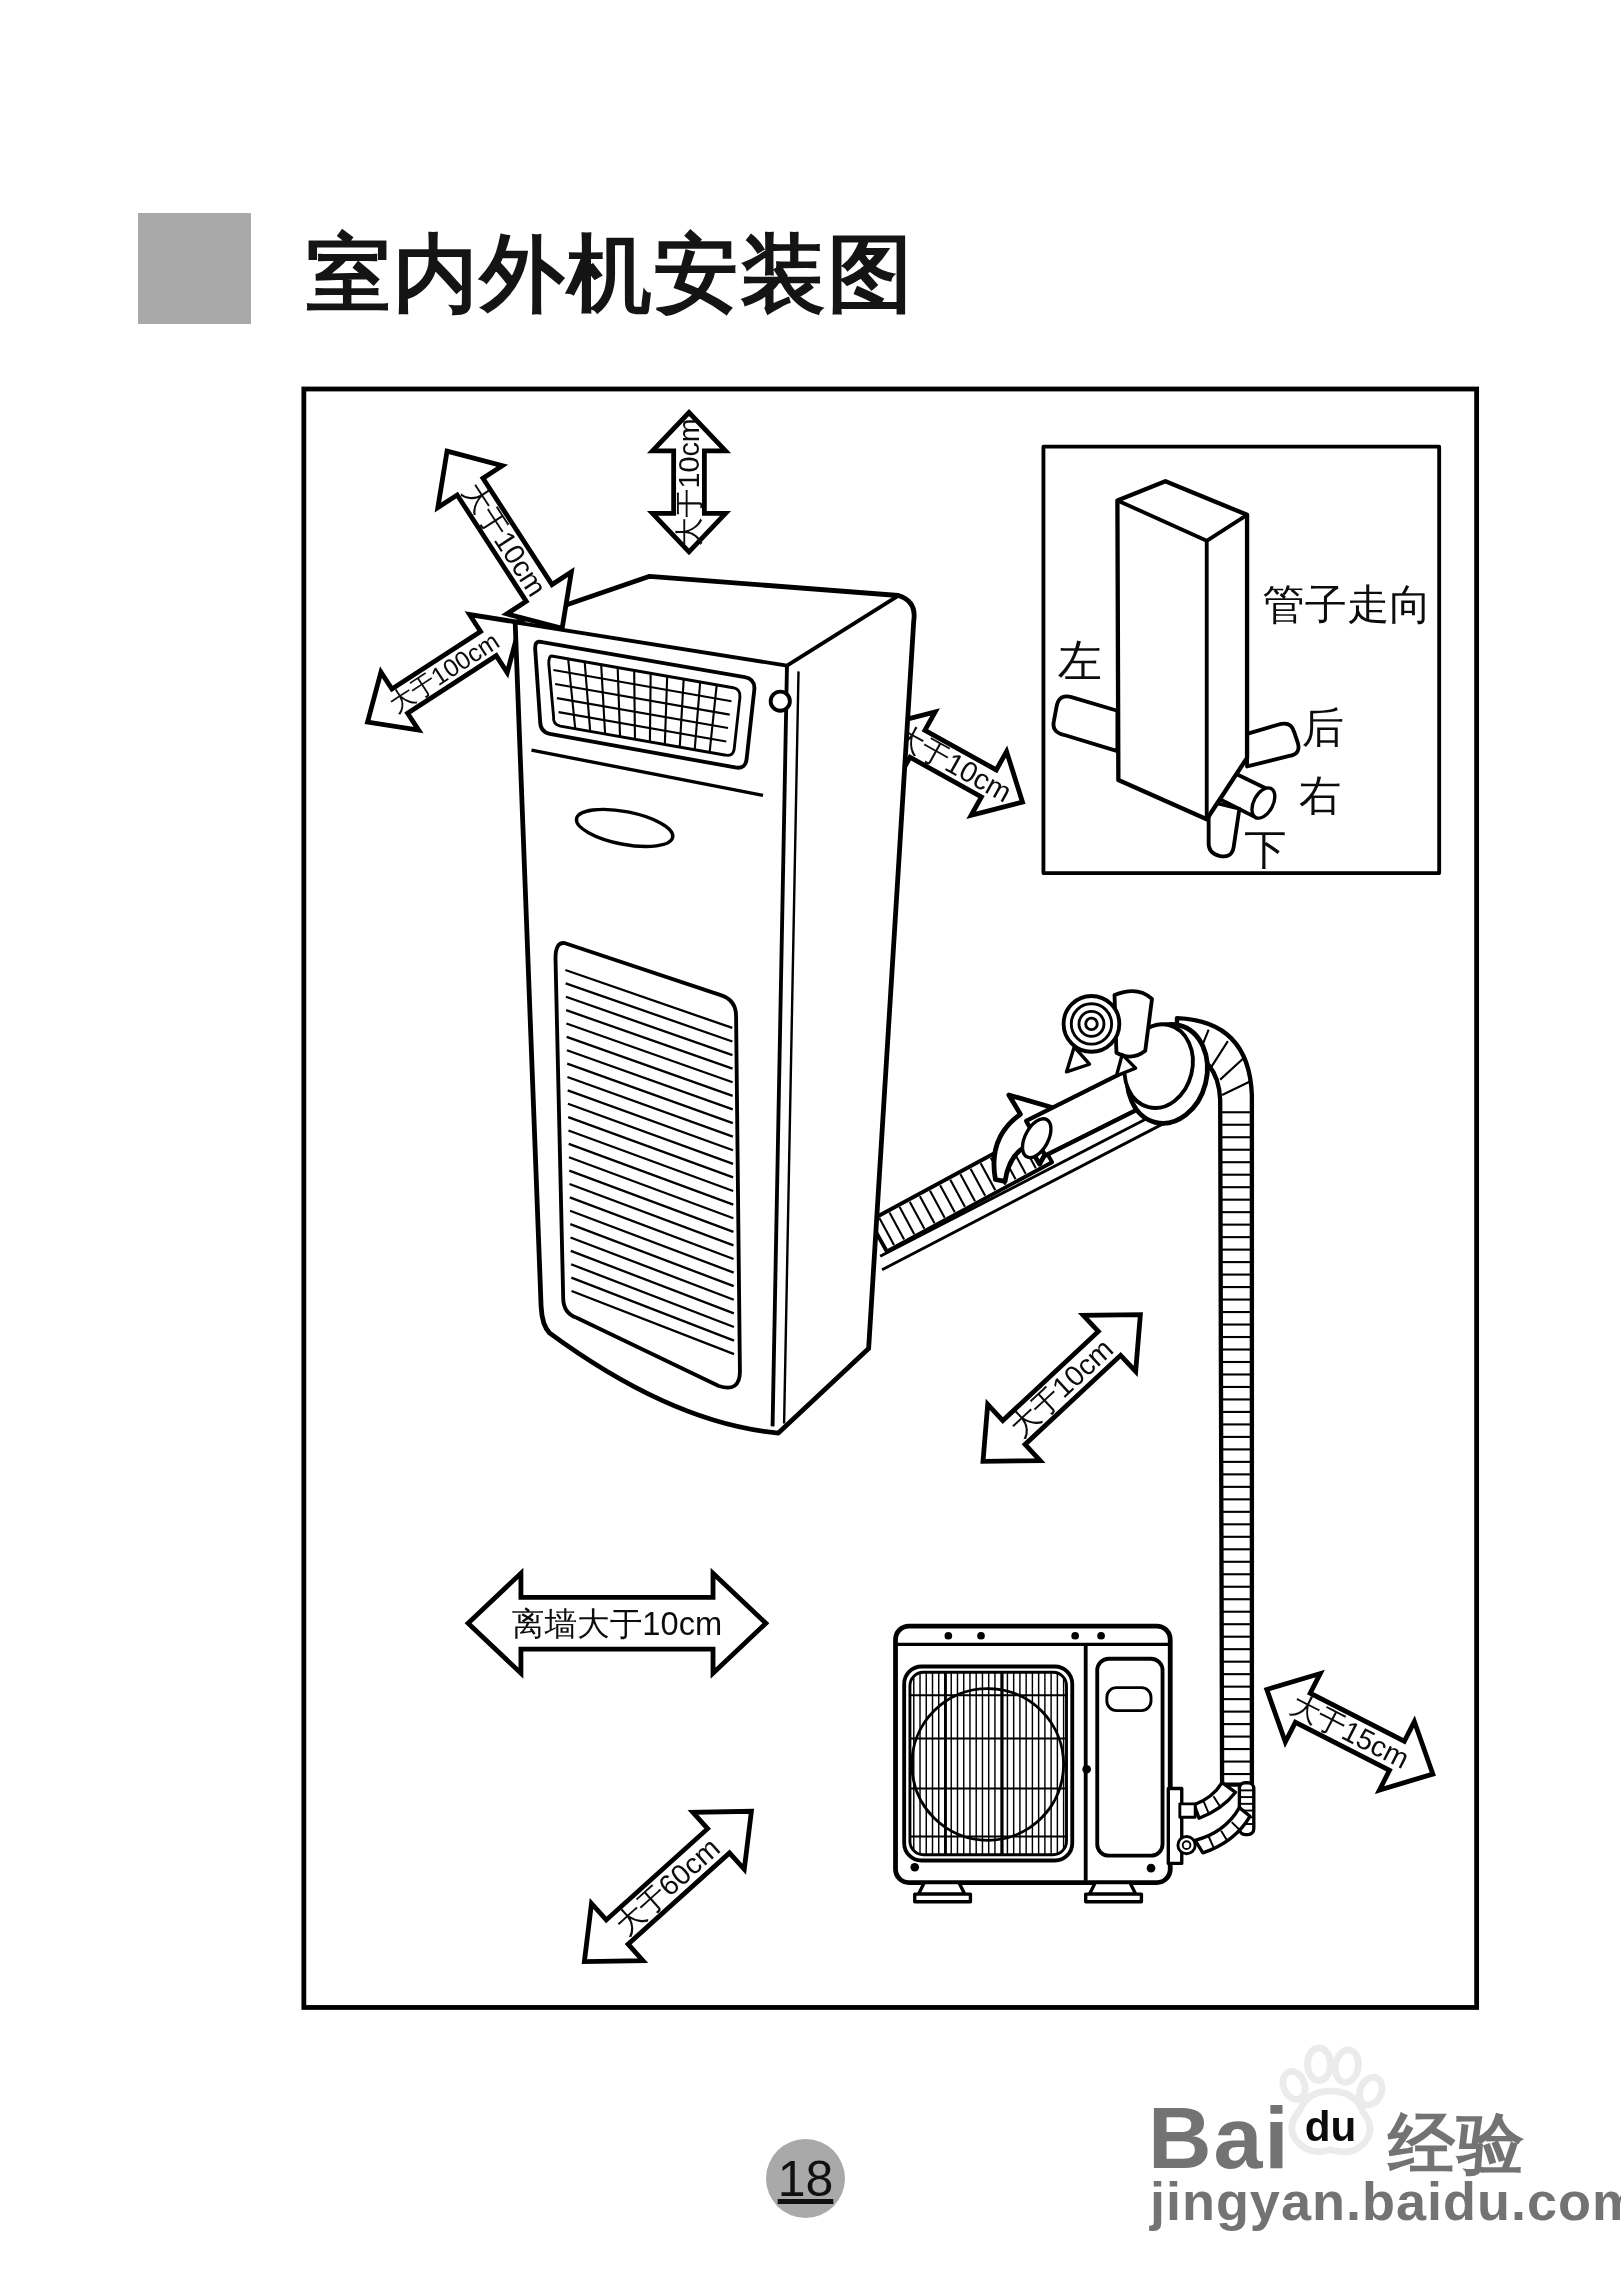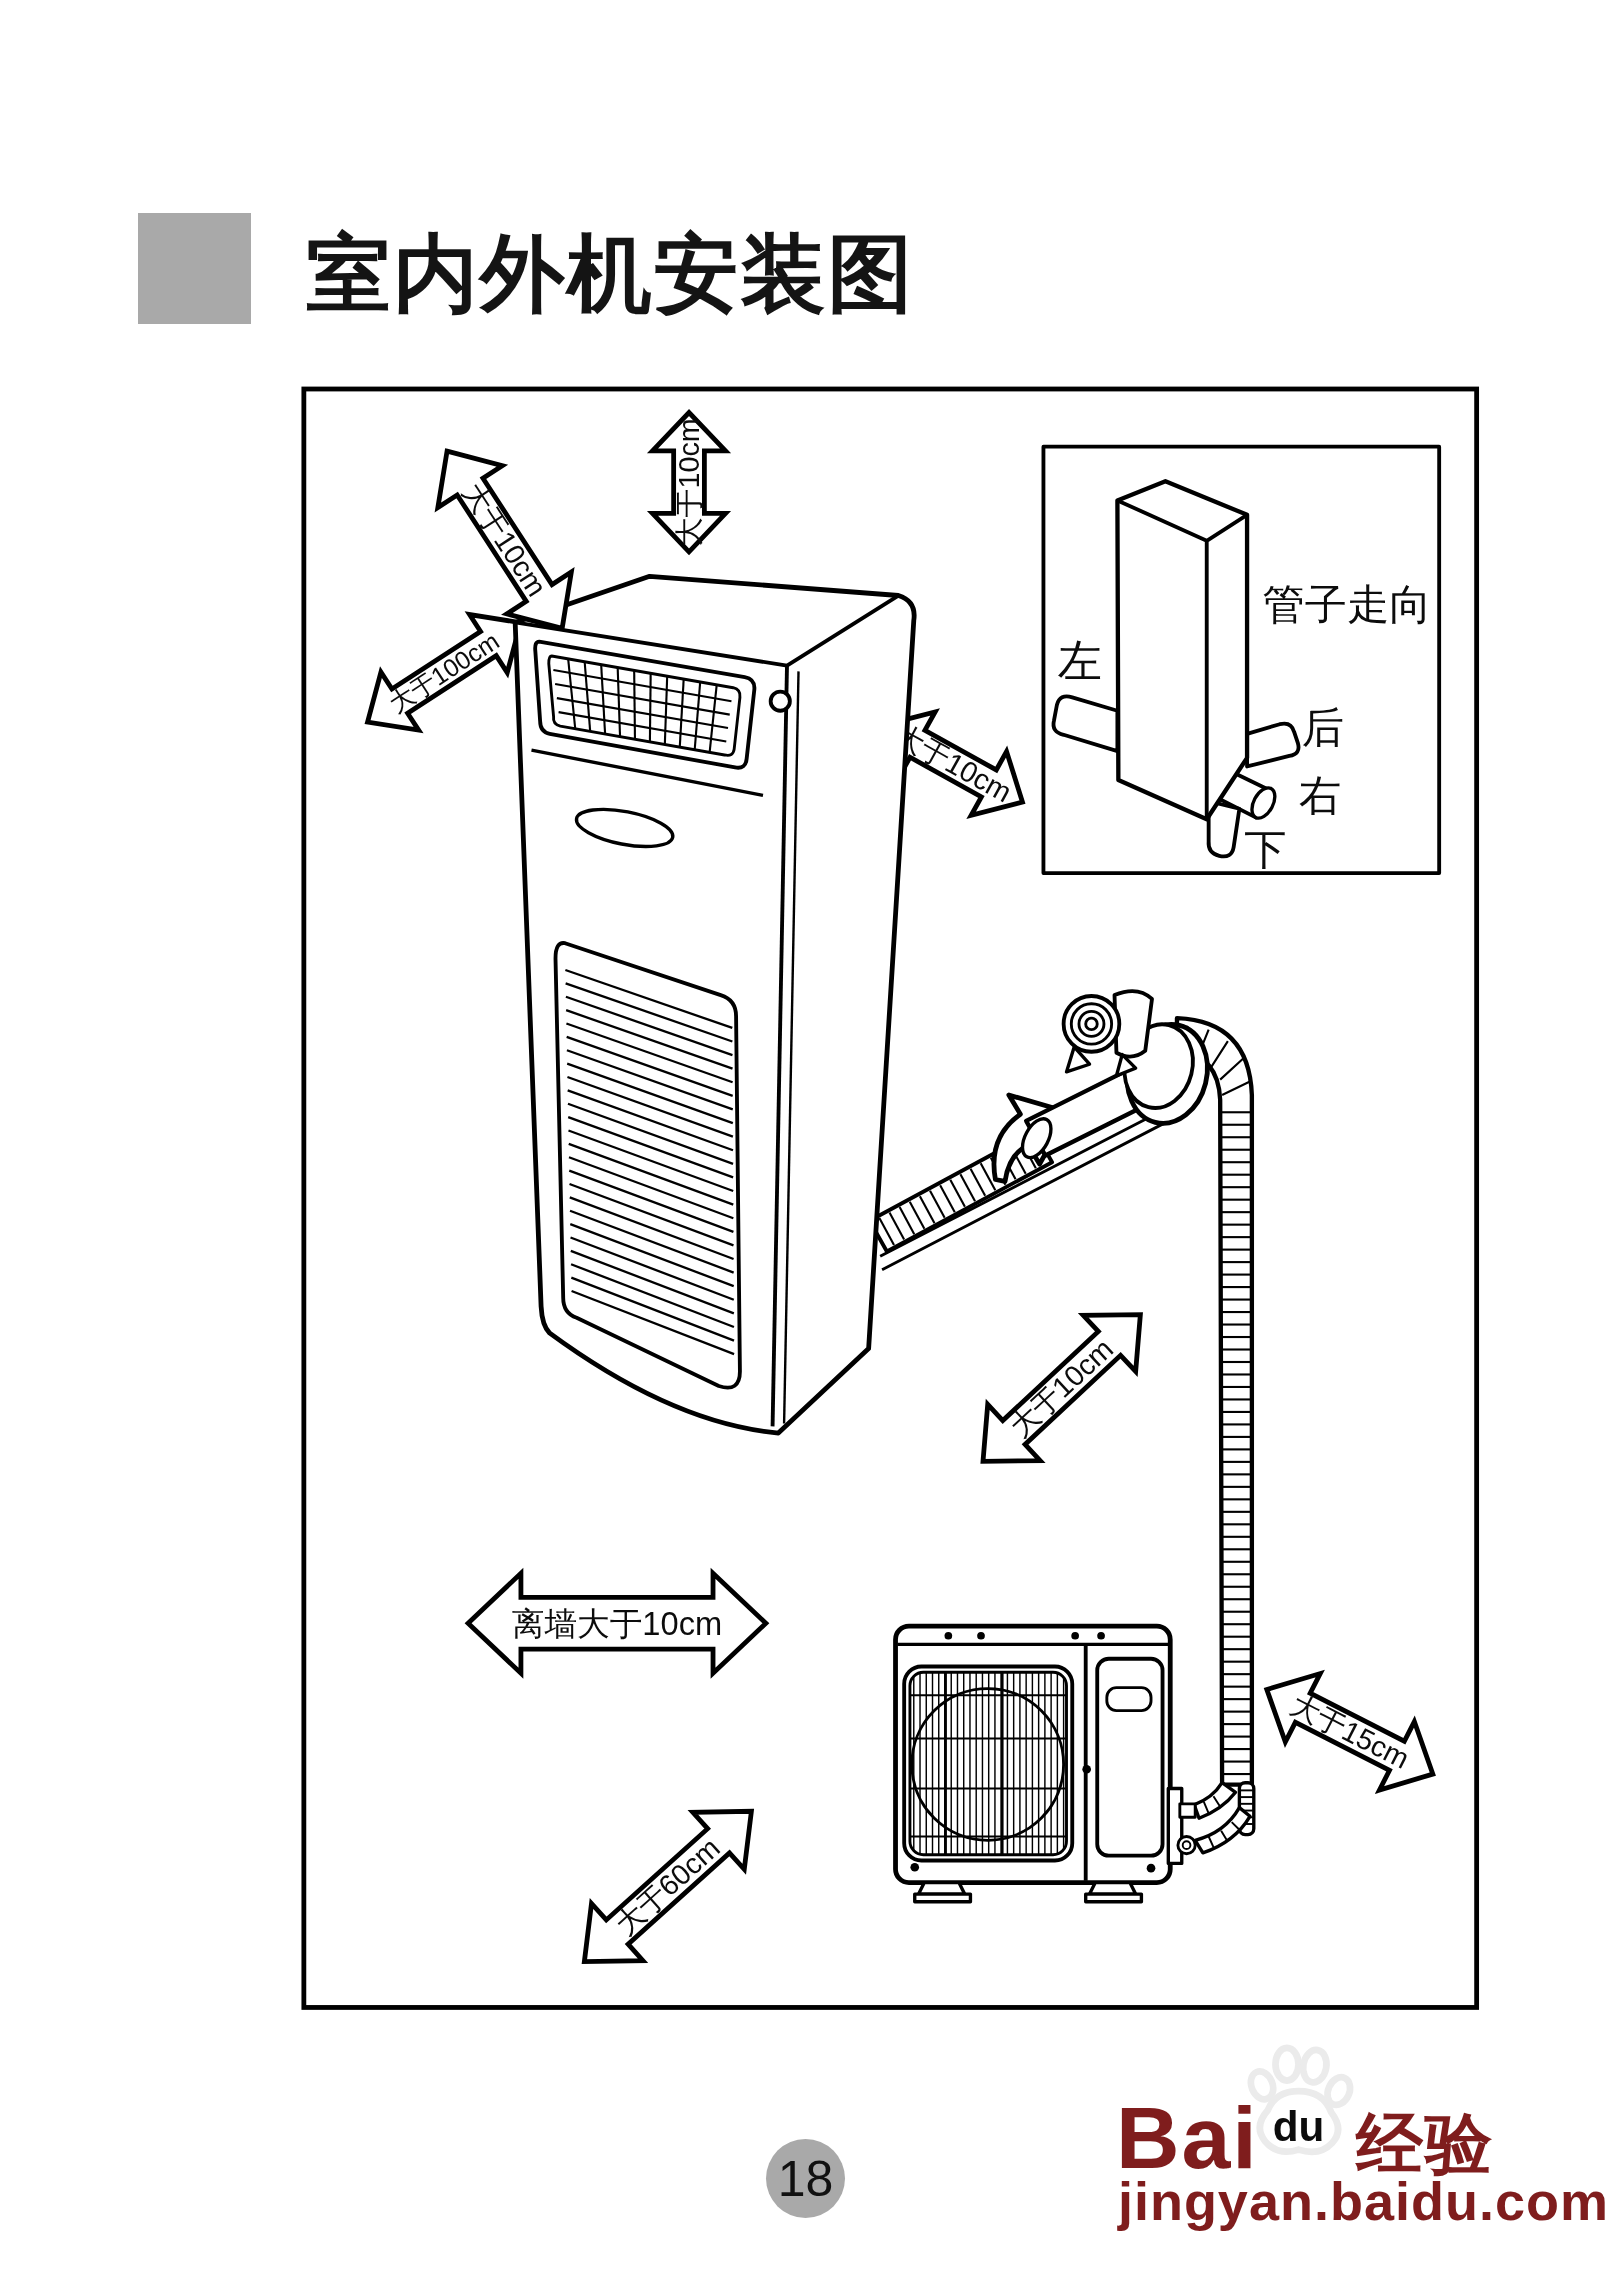--- a/index.html
+++ b/index.html
@@ -5,22 +5,22 @@
   html,body{margin:0;padding:0;background:#ffffff;}
   .page{position:relative;width:1622px;height:2286px;background:#fff;overflow:hidden;
         font-family:"Liberation Sans","DejaVu Sans",sans-serif;}
   .section-marker{position:absolute;left:138px;top:213px;width:113px;height:111px;background:#a9a9a9;}
   .page-title{position:absolute;left:306px;top:231px;font-size:85px;line-height:1;color:#141414;
               font-weight:700;letter-spacing:1.9px;white-space:nowrap;}
   svg.art{position:absolute;left:0;top:0;}
   svg text{font-family:"Liberation Sans","DejaVu Sans",sans-serif;fill:#0c0c0c;}
   .page-number{position:absolute;left:766px;top:2139px;width:79px;height:79px;border-radius:50%;
                background:#a9a9a9;display:flex;align-items:center;justify-content:center;
-               font-size:50px;color:#111;}
-  .watermark{position:absolute;left:1116px;top:2041px;width:403px;height:192px;color:#7f1d1d;}
+               font-size:50px;color:#111;text-decoration:underline;}
+  .watermark{position:absolute;left:1148px;top:2041px;width:403px;height:192px;color:#737373;}
   .wm-row{position:absolute;left:0;top:46px;white-space:nowrap;}
   .wm-bai{font-size:88px;font-weight:bold;letter-spacing:1.9px;}
   .wm-cn{font-size:67px;font-weight:bold;position:absolute;left:240px;top:58px;letter-spacing:1.9px;}
   .wm-paw{position:absolute;left:123px;top:1.9px;}
   .wm-url{position:absolute;left:1.9px;top:129px;font-size:54px;font-weight:bold;letter-spacing:1px;}
 </style>
 </head>
 <body>
 
 <div class="page">

